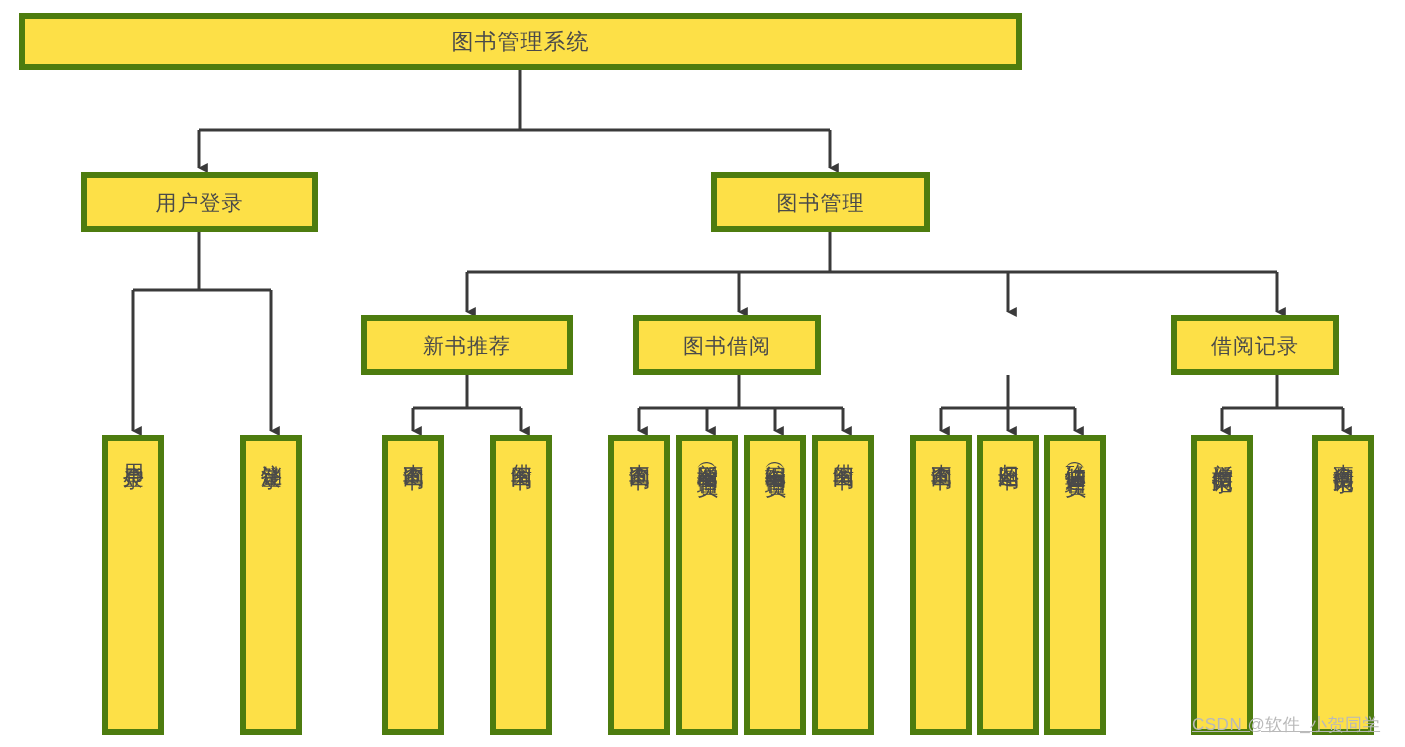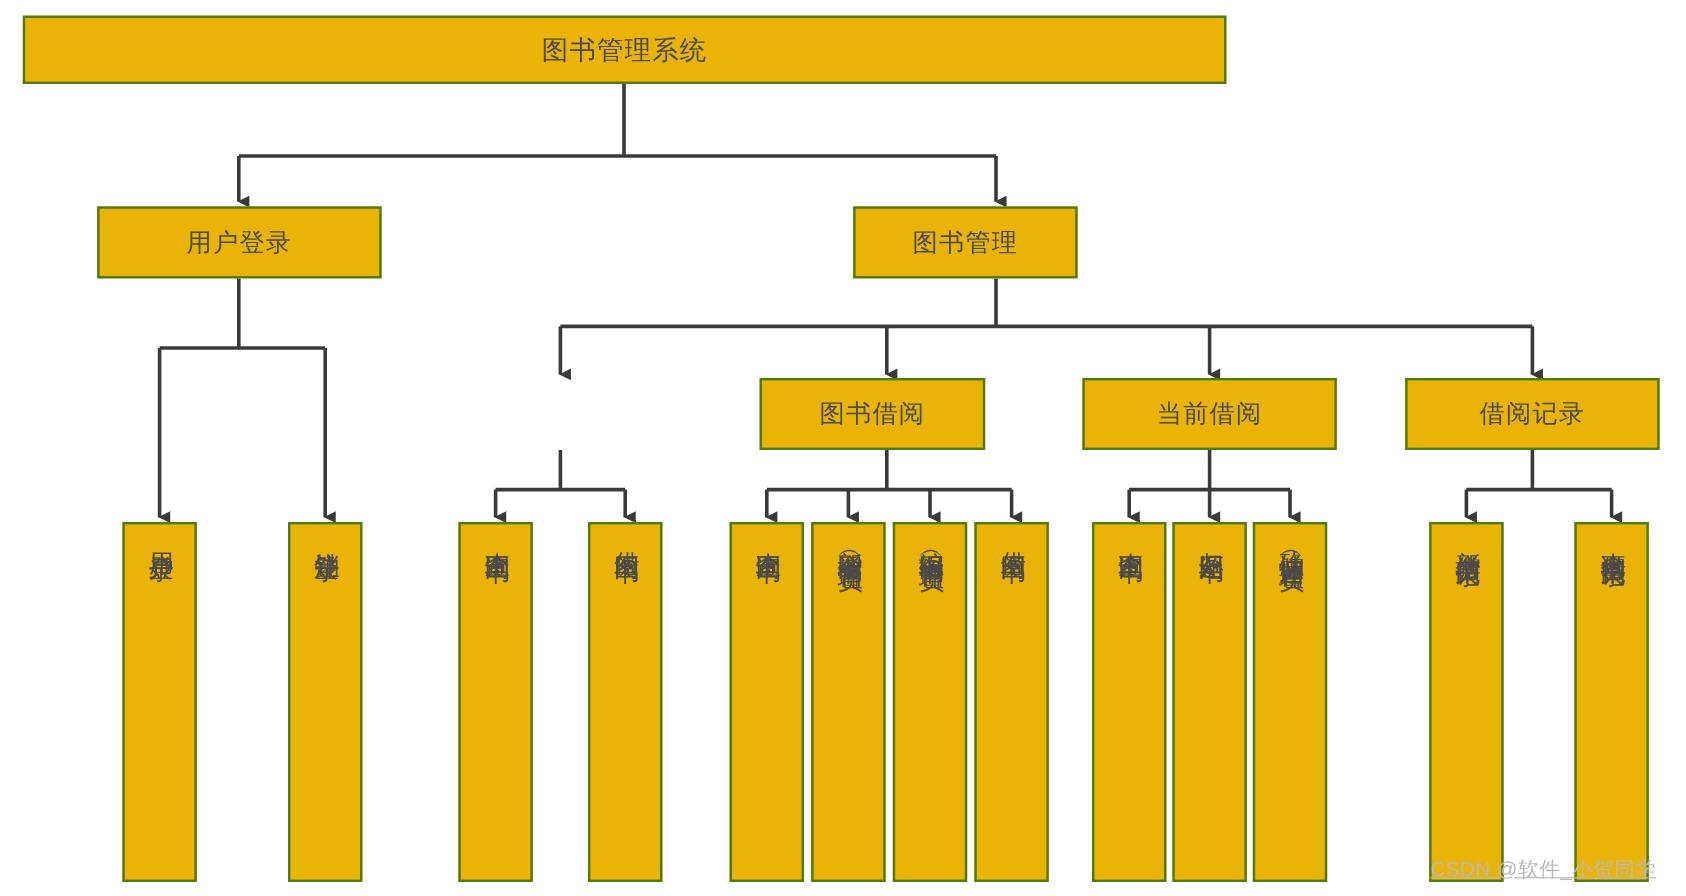--- a/index.html
+++ b/index.html
@@ -21,22 +21,22 @@
     position: absolute;
     left: 0;
     top: 0;
     width: 1405px;
     height: 747px;
     pointer-events: none;
   }
   .node {
     position: absolute;
     box-sizing: border-box;
-    background: #eab308;
-    border: 2px solid #4d7c0f;
+    background: #fde047;
+    border: 6px solid #4d7c0f;
     display: flex;
     align-items: center;
     justify-content: center;
     color: #4a4a4a;
   }
   .node .lbl {
     display: block;
     text-align: center;
     color: #4a4a4a;
     letter-spacing: 1px;
@@ -126,31 +126,31 @@
     </g>
   </svg>
 
   <div class="node h root" style="left:19px; top:13px; width:1003px; height:57px;">
     <span class="lbl">图书管理系统</span>
   </div>
 
   <div class="node h" style="left:81px; top:172px; width:237px; height:60px;">
     <span class="lbl">用户登录</span>
   </div>
-  <div class="node h" style="left:711px; top:172px; width:187px; height:60px;">
+  <div class="node h" style="left:711px; top:172px; width:219px; height:60px;">
     <span class="lbl">图书管理</span>
   </div>
 
+  <div class="node h" style="left:361px; top:315px; width:212px; height:60px;">
+    <span class="lbl">新书推荐</span>
+  </div>
   <div class="node h" style="left:633px; top:315px; width:188px; height:60px;">
     <span class="lbl">图书借阅</span>
   </div>
-  <div class="node h" style="left:902px; top:315px; width:212px; height:60px;">
-    <span class="lbl">当前借阅</span>
-  </div>
-  <div class="node h" style="left:1171px; top:315px; width:212px; height:60px;">
+  <div class="node h" style="left:1171px; top:315px; width:168px; height:60px;">
     <span class="lbl">借阅记录</span>
   </div>
 
   <div class="node v" style="left:102px; top:435px; width:62px; height:300px;">
     <span class="lbl">用户登录</span>
   </div>
   <div class="node v" style="left:240px; top:435px; width:62px; height:300px;">
     <span class="lbl">注销登录</span>
   </div>
 

